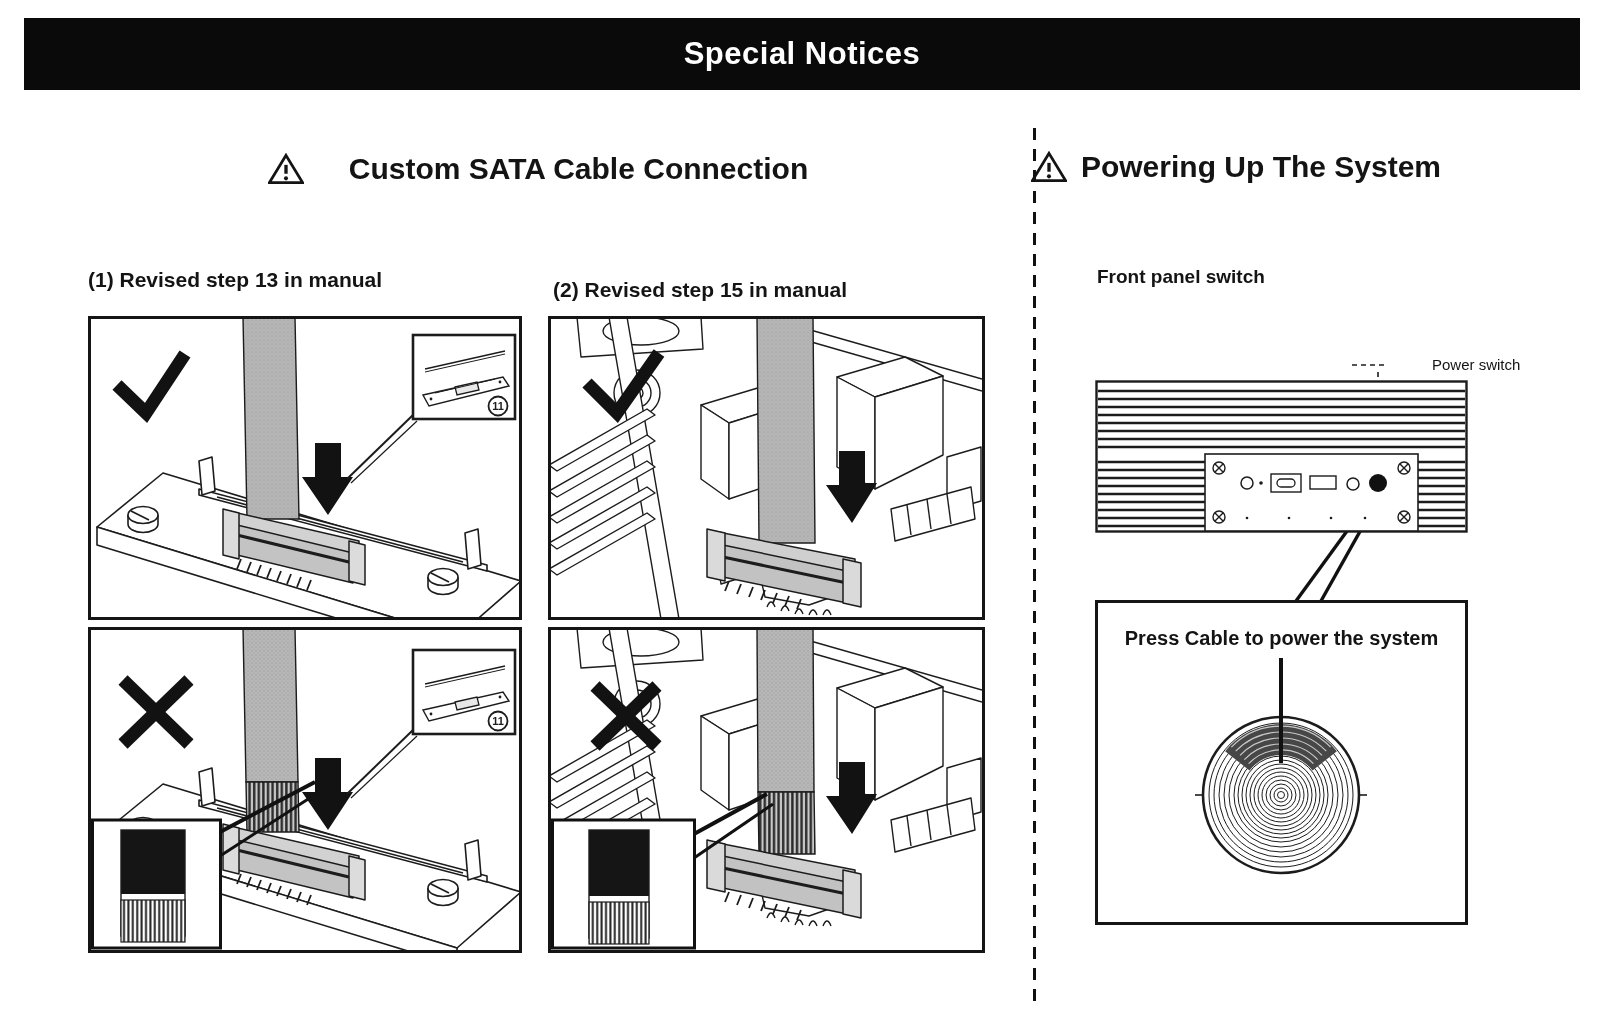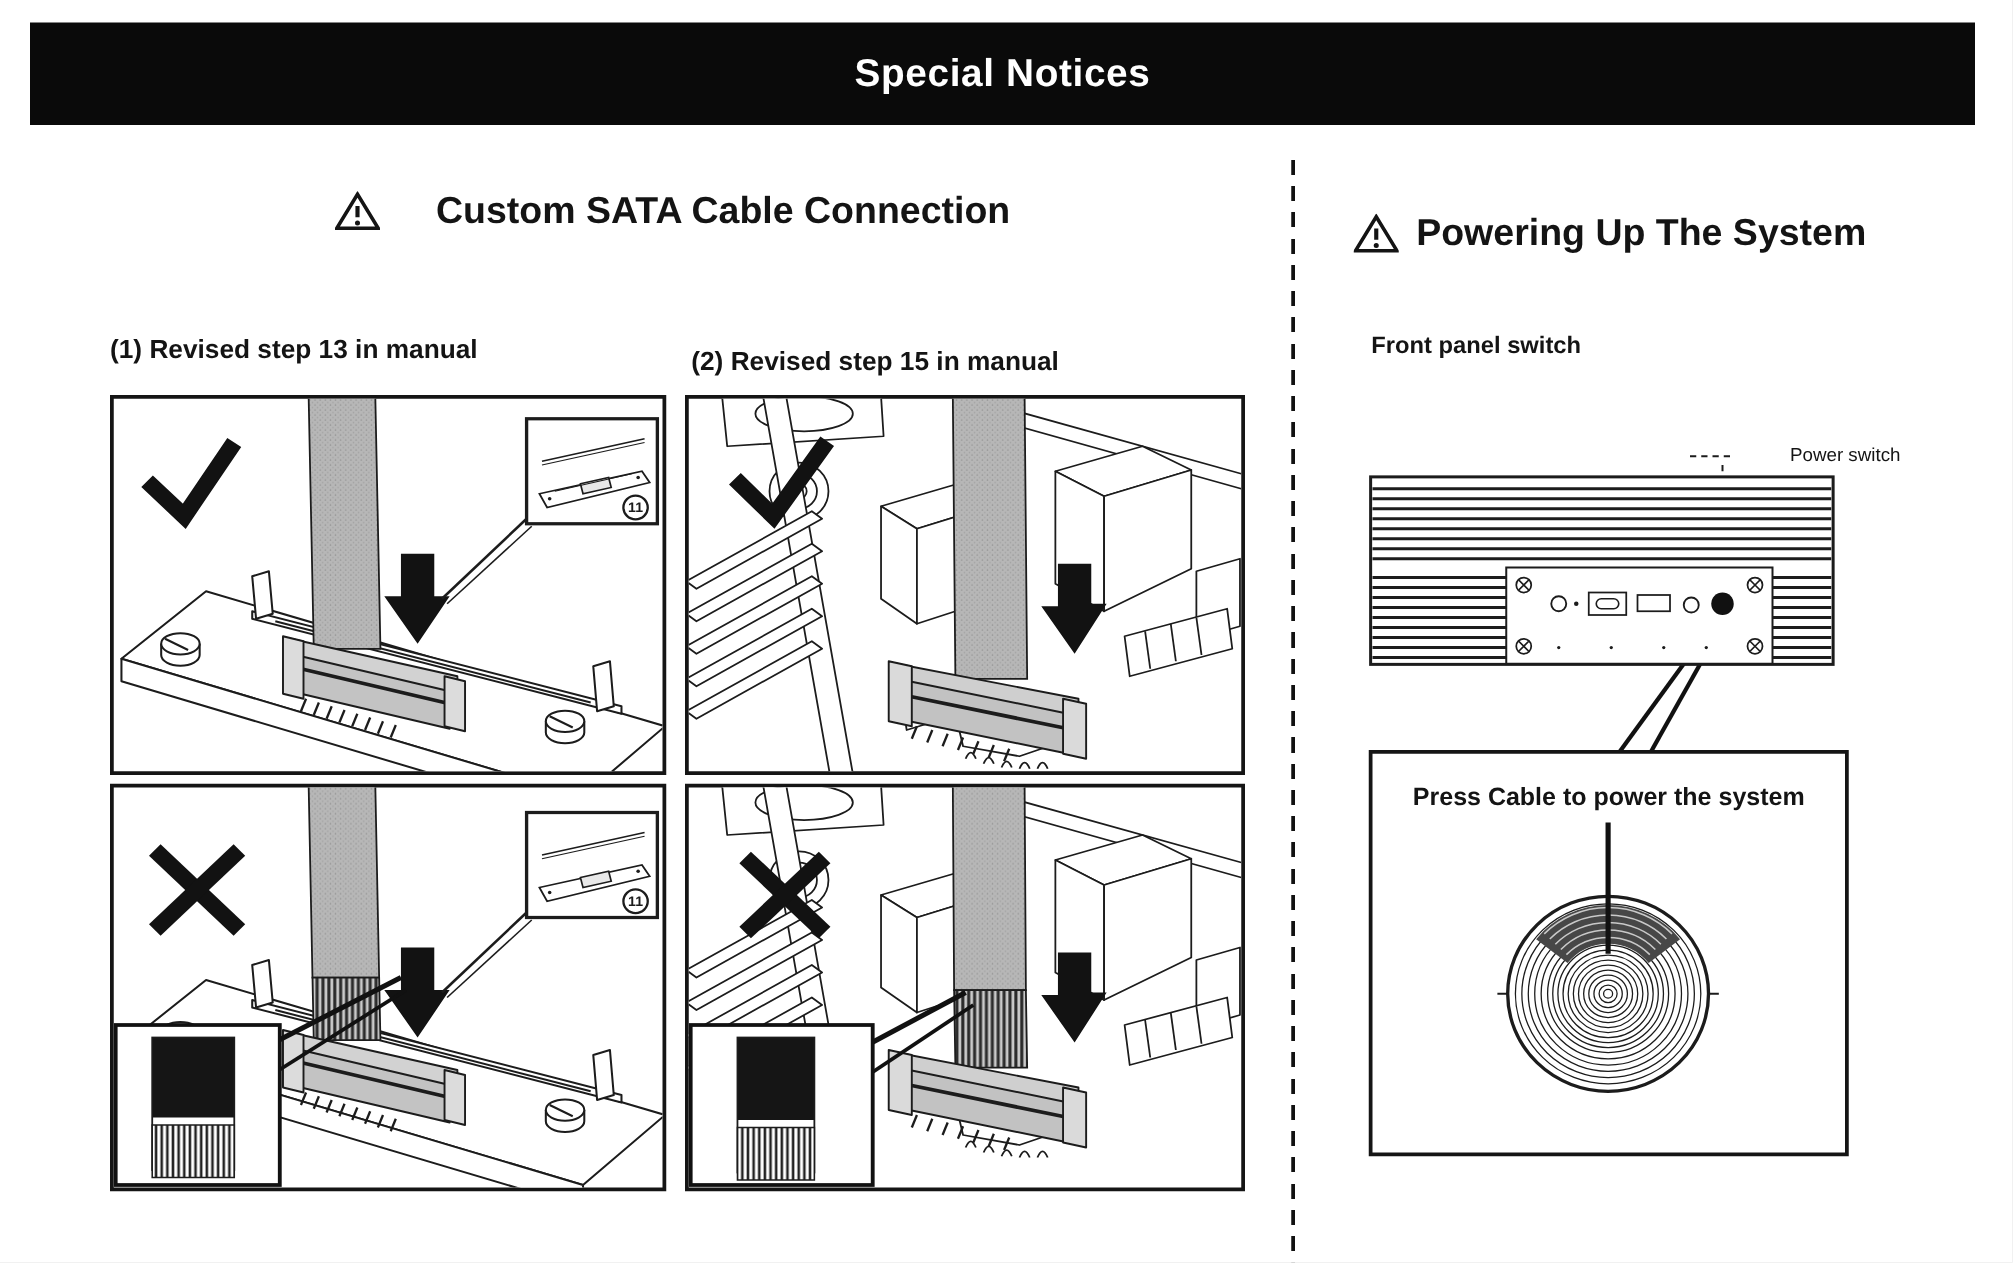--- a/index.html
+++ b/index.html
@@ -1,24 +1,24 @@
 <!DOCTYPE html>
 <html><head>
 <meta charset="utf-8">
 <style>
   html,body{margin:0;padding:0;background:#e8e8e8;}
   .page{position:relative;width:1610px;height:1010px;background:#ffffff;overflow:hidden;
         font-family:"Liberation Sans","DejaVu Sans",sans-serif;color:#141414;}
   .abs{position:absolute;}
-  .hdr{left:24px;top:18px;width:1556px;height:82px;background:#0a0a0a;
+  .hdr{left:24px;top:18px;width:1556px;height:72px;background:#0a0a0a;
        display:flex;align-items:center;justify-content:center;}
   .hdr-title{color:#ffffff;font-size:31px;font-weight:bold;letter-spacing:.5px;}
   .sec-title{font-size:30px;font-weight:bold;display:flex;align-items:center;justify-content:center;gap:14px;}
   .step-label{font-size:21px;font-weight:bold;}
-  .figbox{border:3px solid #151515;background:#fff;padding-left:11px;}
+  .figbox{border:3px solid #151515;background:#fff;}
   .figbox svg{position:absolute;left:0;top:0;width:100%;height:100%;}
   .divider{width:3px;background:repeating-linear-gradient(180deg,#111 0 12px,transparent 12px 21px);}
   .fp-label{font-size:19px;font-weight:bold;}
   .ps-label{font-size:15px;margin-left:44px;}
   .press-label{font-size:20px;font-weight:bold;text-align:center;}
   .warn{flex:0 0 auto;}
   svg text{font-family:"Liberation Sans","DejaVu Sans",sans-serif;}
 </style>
 </head>
 <body>
@@ -313,21 +313,21 @@
       </g>
       <g stroke="#121212" stroke-width="13">
         <line x1="44" y1="56" x2="106" y2="116"></line>
           <line x1="106" y1="56" x2="44" y2="116"></line>
       </g>
     </svg>
   </div>
 
   <div class="abs divider" style="left:1033px;top:128px;height:882px;"></div>
 
-  <div class="abs sec-title" style="left:1064px;top:150px;width:448px;margin-top:20px;">
+  <div class="abs sec-title" style="left:1012px;top:150px;width:448px;">
     <svg class="warn" width="36" height="32" viewBox="0 0 30 27">
       <polygon points="15,2 29,25 1,25" fill="none" stroke="#141414" stroke-width="2.4"></polygon>
       <line x1="15" y1="10" x2="15" y2="17.5" stroke="#141414" stroke-width="2.8"></line>
       <circle cx="15" cy="21.4" r="1.7" fill="#141414"></circle>
     </svg>
     <span>Powering Up The System</span>
   </div>
 
   <div class="abs fp-label" style="left:1097px;top:266px;">Front panel switch</div>
   <div class="abs ps-label" style="left:1388px;top:356px;">Power switch</div>

